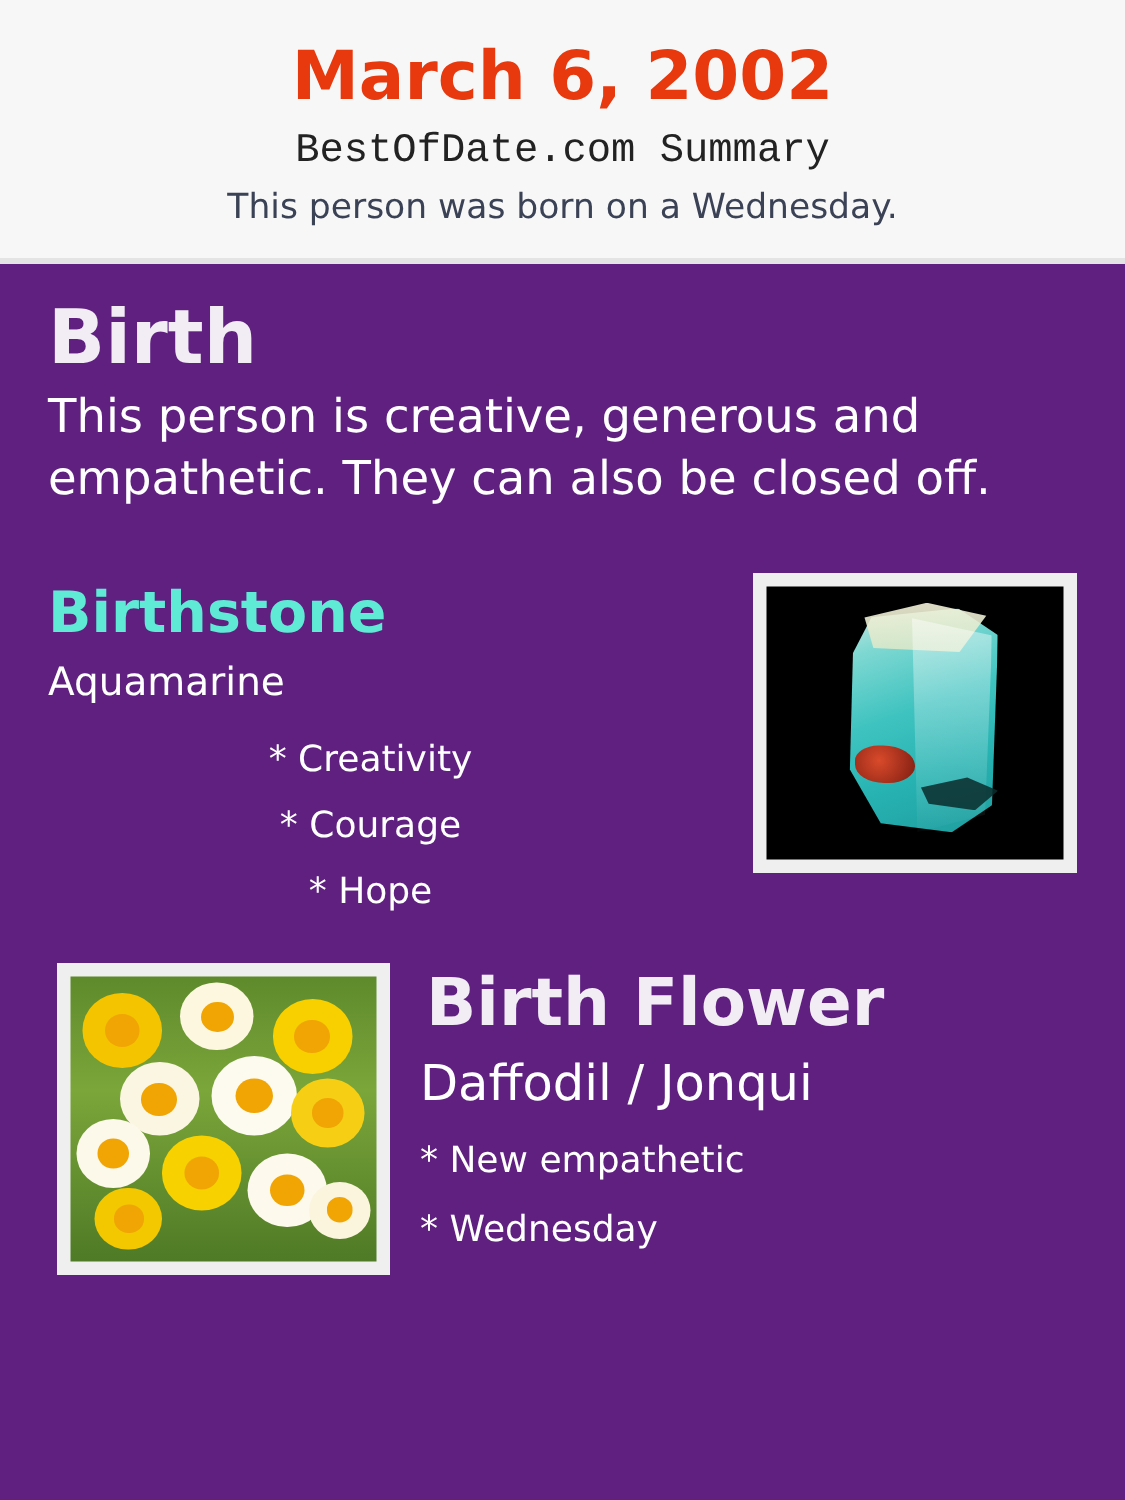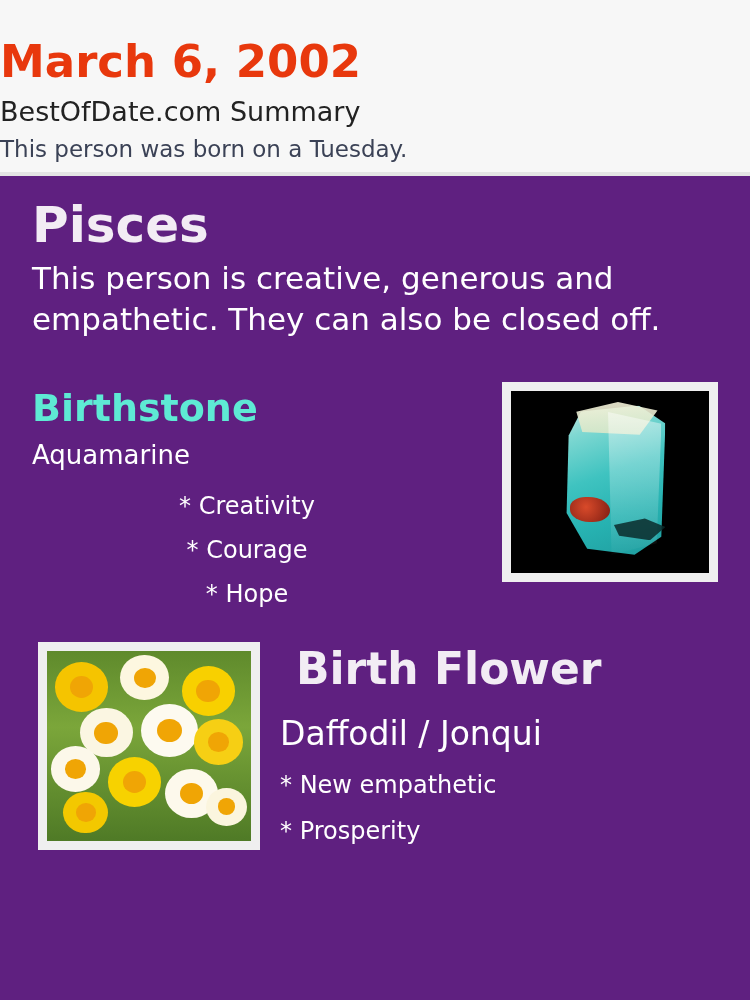--- a/index.html
+++ b/index.html
@@ -18,35 +18,37 @@
     width: 750px;
     height: 1000px;
     background: #5f2080;
   }
 
   
   .header {
     background: #f7f7f7;
     height: 176px;
     box-sizing: border-box;
-    padding-top: 33px;
+    padding-top: 22px;
+    text-align: center;
     border-bottom: 4px solid #e4e4e4;
   }
   .header-date {
     color: #e8380d;
     font-size: 45px;
     font-weight: bold;
     line-height: 58px;
     letter-spacing: 0px;
   }
   .header-site {
     color: #222222;
     font-size: 27px;
     line-height: 38px;
     margin-top: 2px;
+    font-family: Liberation Mono, monospace;
   }
   .header-born {
     color: #3b4256;
     font-size: 23px;
     line-height: 34px;
     margin-top: 1px;
   }
 
   
   .body {
@@ -203,21 +205,21 @@
   }
 
   .flower-text {
     margin-left: 248px;
   }
   .flower-title {
     font-size: 44px;
     font-weight: bold;
     color: #f2ecf4;
     line-height: 54px;
-    margin: 16px;
+    margin: 4px;
   }
   .flower-sub {
     font-size: 33px;
     color: #ffffff;
     line-height: 44px;
     margin: 0 0 6px 0;
   }
   .flower-bullet {
     font-size: 24px;
     color: #ffffff;
@@ -225,27 +227,27 @@
   }
 </style>
 </head>
 <body>
 
 <div class="page">
 
   <div class="header">
     <div class="header-date">March 6, 2002</div>
     <div class="header-site">BestOfDate.com Summary</div>
-    <div class="header-born">This person was born on a Tuesday.</div>
+    <div class="header-born">This person was born on a Wednesday.</div>
   </div>
 
   <div class="body">
 
     <div class="zodiac-section">
-      <div class="sign-name">Pisces</div>
+      <div class="sign-name">Birth</div>
       <div class="sign-desc">This person is creative, generous and empathetic. They can also be closed off.</div>
     </div>
 
     <div class="stone-section">
       <div class="stone-text">
         <div class="section-title">Birthstone</div>
         <div class="section-sub">Aquamarine</div>
         <div class="bullet">* Creativity</div>
         <div class="bullet">* Courage</div>
         <div class="bullet">* Hope</div>
@@ -274,18 +276,18 @@
           <div class="bloom" style="left:30%;top:56%;width:26%;height:26%;background:#f7d200;"></div>
           <div class="bloom" style="left:58%;top:62%;width:26%;height:26%;background:#fdf9ec;"></div>
           <div class="bloom" style="left:8%;top:74%;width:22%;height:22%;background:#f3c800;"></div>
           <div class="bloom" style="left:78%;top:72%;width:20%;height:20%;background:#fbf5de;"></div>
         </div>
       </div>
       <div class="flower-text">
         <div class="flower-title">Birth Flower</div>
         <div class="flower-sub">Daffodil / Jonqui</div>
         <div class="flower-bullet">* New empathetic</div>
-        <div class="flower-bullet">* Prosperity</div>
+        <div class="flower-bullet">* Wednesday</div>
       </div>
     </div>
 
   </div>
 </div>
 
 </body></html>

